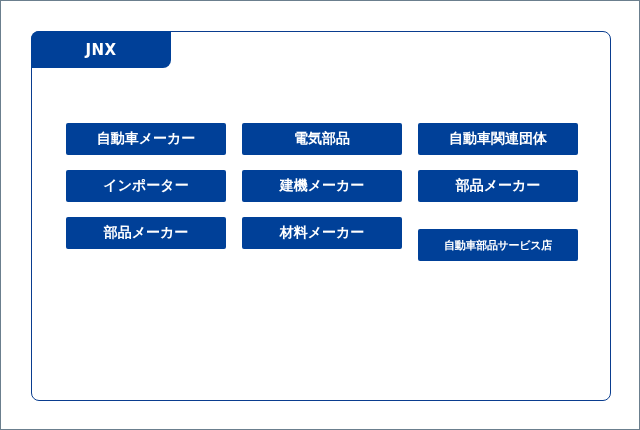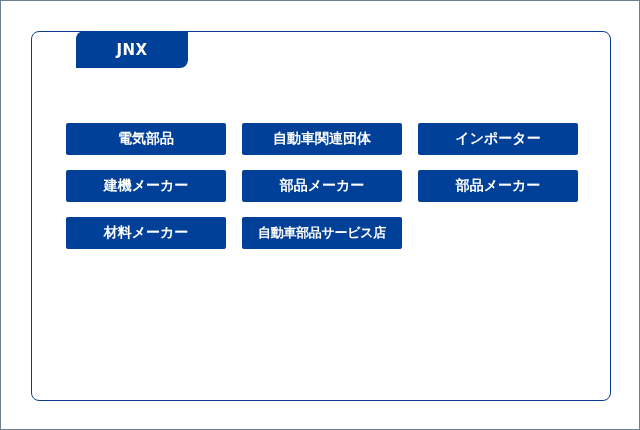--- a/index.html
+++ b/index.html
@@ -20,58 +20,59 @@
       position: absolute;
       left: 30px; top: 30px;
       width: 578px; height: 368px;
       border: 1px solid #0a3d8f;
       border-radius: 8px;
       background: #ffffff;
     }
     .tab {
       position: absolute;
       left: -1px; top: -1px;
-      width: 112px; height: 37px;
+      width: 140px; height: 37px;
       background: #004098;
       border-radius: 8px 0 8px 0;
       color: #ffffff;
       font-weight: bold;
       font-size: 15px;
       letter-spacing: 0.5px;
-      display: flex; align-items: center; justify-content: center; margin-left: 45px;
+      display: flex; align-items: center; justify-content: center;
     }
     .grid {
       position: absolute;
       left: 34px; top: 91px;
       display: grid;
       grid-template-columns: 160px 160px 160px;
       column-gap: 16px;
       row-gap: 15px;
     }
     .btn {
       height: 32px;
       background: #004098;
       border-radius: 2px;
       color: #ffffff;
       font-weight: bold;
       font-size: 14px;
       display: flex; align-items: center; justify-content: center;
       cursor: pointer;
       white-space: nowrap;
     }
-    .btn.small { font-size: 13px; letter-spacing: -0.3px; }
+    .btn.small { font-size: 11px; letter-spacing: -0.3px; margin-top: 12px; }
   </style>
 </head>
 <body>
 
 <div class="frame">
   <div class="card">
     <div class="tab">JNX</div>
 
     <div class="grid">
+      <div class="btn">自動車メーカー</div>
       <div class="btn">電気部品</div>
       <div class="btn">自動車関連団体</div>
 
       <div class="btn">インポーター</div>
       <div class="btn">建機メーカー</div>
 
 
       <div class="btn">部品メーカー</div>
       <div class="btn">部品メーカー</div>
 

